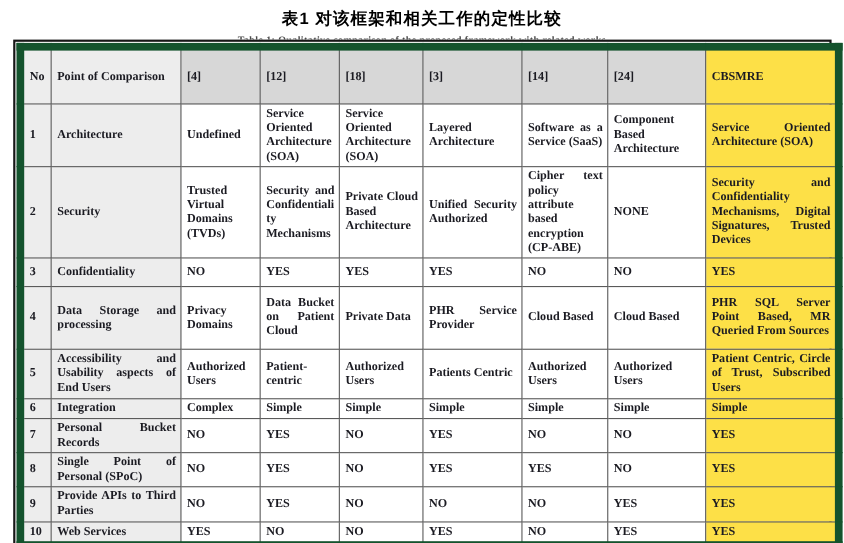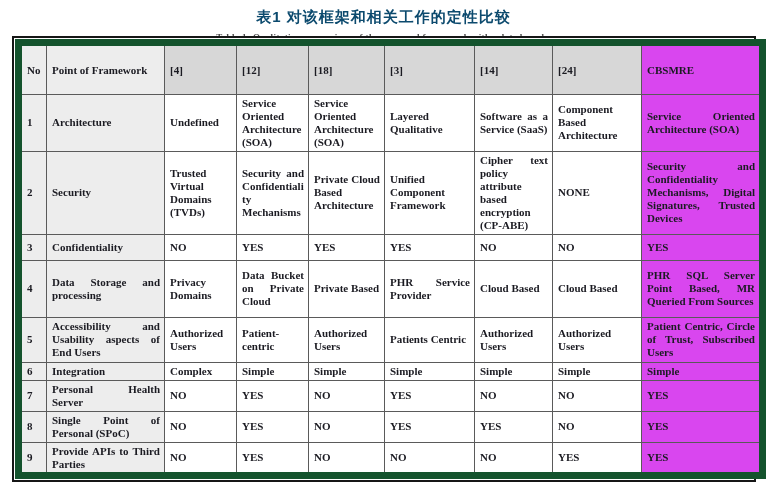--- a/index.html
+++ b/index.html
@@ -10,21 +10,21 @@
     color: #1b1b22;
     overflow: hidden;
   }
   .page-title {
     margin-top: 8px;
     text-align: center;
     font-family: "Liberation Sans", "DejaVu Sans", sans-serif;
     font-weight: bold;
     font-size: 15px;
     letter-spacing: 1px;
-    color: #0c4a6e;
+    color: #000000;
   }
   
   .subtitle-clip {
     height: 6px;
     overflow: hidden;
     text-align: center;
     margin-top: 3px;
   }
   .subtitle-clip span {
     display: inline-block;
@@ -66,21 +66,21 @@
   .cmp tbody tr:nth-child(4)  { height: 57px; }
   .cmp tbody tr:nth-child(5)  { height: 45px; }
   .cmp tbody tr:nth-child(6)  { height: 17px; }
   .cmp tbody tr:nth-child(7)  { height: 26px; }
   .cmp tbody tr:nth-child(8)  { height: 27px; }
   .cmp tbody tr:nth-child(9)  { height: 32px; }
   .cmp tbody tr:nth-child(10) { height: 20px; }
   .label-col  { background: #ededed; }
   .ref-head   { background: #d7d7d7; }
   .data-col   { background: #ffffff; }
-  .cbsmre-col { background: #d946ef; }
+  .cbsmre-col { background: #fde047; }
   col.c-no    { width: 28px; }
   col.c-point { width: 118px; }
   col.c-4     { width: 72px; }
   col.c-15    { width: 72px; }
   col.c-18    { width: 76px; }
   col.c-3     { width: 90px; }
   col.c-14    { width: 78px; }
   col.c-24    { width: 89px; }
   col.c-cb    { width: 121px; }
 </style>
@@ -102,70 +102,70 @@
         <col class="c-15">
       <col class="c-18">
         <col class="c-3">
         <col class="c-14">
         <col class="c-24">
         <col class="c-cb">
     </colgroup>
     <thead>
       <tr>
         <th class="label-col">No</th>
-        <th class="label-col">Point of Framework</th>
+        <th class="label-col">Point of Comparison</th>
         <th class="ref-head">[4]</th>
         <th class="ref-head">[12]</th>
         <th class="ref-head">[18]</th>
         <th class="ref-head">[3]</th>
         <th class="ref-head">[14]</th>
         <th class="ref-head">[24]</th>
         <th class="cbsmre-col">CBSMRE</th>
       </tr>
     </thead>
     <tbody>
         <tr>
           <td class="label-col">1</td>
           <td class="label-col">Architecture</td>
           <td class="data-col">Undefined</td>
           <td class="data-col">Service Oriented Architecture (SOA)</td>
           <td class="data-col">Service Oriented Architecture (SOA)</td>
-          <td class="data-col">Layered Qualitative</td>
+          <td class="data-col">Layered Architecture</td>
           <td class="data-col">Software as a Service (SaaS)</td>
           <td class="data-col">Component Based Architecture</td>
           <td class="cbsmre-col">Service Oriented Architecture (SOA)</td>
         </tr>
         <tr>
           <td class="label-col">2</td>
           <td class="label-col">Security</td>
           <td class="data-col">Trusted Virtual Domains (TVDs)</td>
           <td class="data-col">Security and Confidentiality Mechanisms</td>
           <td class="data-col">Private Cloud Based Architecture</td>
-          <td class="data-col">Unified Component Framework</td>
+          <td class="data-col">Unified Security Authorized</td>
           <td class="data-col">Cipher text policy attribute based encryption (CP-ABE)</td>
           <td class="data-col">NONE</td>
           <td class="cbsmre-col">Security and Confidentiality Mechanisms, Digital Signatures, Trusted Devices</td>
         </tr>
         <tr>
           <td class="label-col">3</td>
           <td class="label-col">Confidentiality</td>
           <td class="data-col">NO</td>
           <td class="data-col">YES</td>
           <td class="data-col">YES</td>
           <td class="data-col">YES</td>
           <td class="data-col">NO</td>
           <td class="data-col">NO</td>
           <td class="cbsmre-col">YES</td>
         </tr>
         <tr>
           <td class="label-col">4</td>
           <td class="label-col">Data Storage and processing</td>
           <td class="data-col">Privacy Domains</td>
-          <td class="data-col">Data Bucket on Private Cloud</td>
-          <td class="data-col">Private Based</td>
+          <td class="data-col">Data Bucket on Patient Cloud</td>
+          <td class="data-col">Private Data</td>
           <td class="data-col">PHR Service Provider</td>
           <td class="data-col">Cloud Based</td>
           <td class="data-col">Cloud Based</td>
           <td class="cbsmre-col">PHR SQL Server Point Based, MR Queried From Sources</td>
         </tr>
         <tr>
           <td class="label-col">5</td>
           <td class="label-col">Accessibility and Usability aspects of End Users</td>
           <td class="data-col">Authorized Users</td>
           <td class="data-col">Patient-centric</td>
@@ -181,21 +181,21 @@
           <td class="data-col">Complex</td>
           <td class="data-col">Simple</td>
           <td class="data-col">Simple</td>
           <td class="data-col">Simple</td>
           <td class="data-col">Simple</td>
           <td class="data-col">Simple</td>
           <td class="cbsmre-col">Simple</td>
         </tr>
         <tr>
           <td class="label-col">7</td>
-          <td class="label-col">Personal Health Server</td>
+          <td class="label-col">Personal Bucket Records</td>
           <td class="data-col">NO</td>
           <td class="data-col">YES</td>
           <td class="data-col">NO</td>
           <td class="data-col">YES</td>
           <td class="data-col">NO</td>
           <td class="data-col">NO</td>
           <td class="cbsmre-col">YES</td>
         </tr>
         <tr>
           <td class="label-col">8</td>
@@ -208,19 +208,30 @@
           <td class="data-col">NO</td>
           <td class="cbsmre-col">YES</td>
         </tr>
         <tr>
           <td class="label-col">9</td>
           <td class="label-col">Provide APIs to Third Parties</td>
           <td class="data-col">NO</td>
           <td class="data-col">YES</td>
           <td class="data-col">NO</td>
           <td class="data-col">NO</td>
+          <td class="data-col">NO</td>
+          <td class="data-col">YES</td>
+          <td class="cbsmre-col">YES</td>
+        </tr>
+        <tr>
+          <td class="label-col">10</td>
+          <td class="label-col">Web Services</td>
+          <td class="data-col">YES</td>
+          <td class="data-col">NO</td>
+          <td class="data-col">NO</td>
+          <td class="data-col">YES</td>
           <td class="data-col">NO</td>
           <td class="data-col">YES</td>
           <td class="cbsmre-col">YES</td>
         </tr>
       </tbody>
   </table>
 </div>
 
 </body></html>

